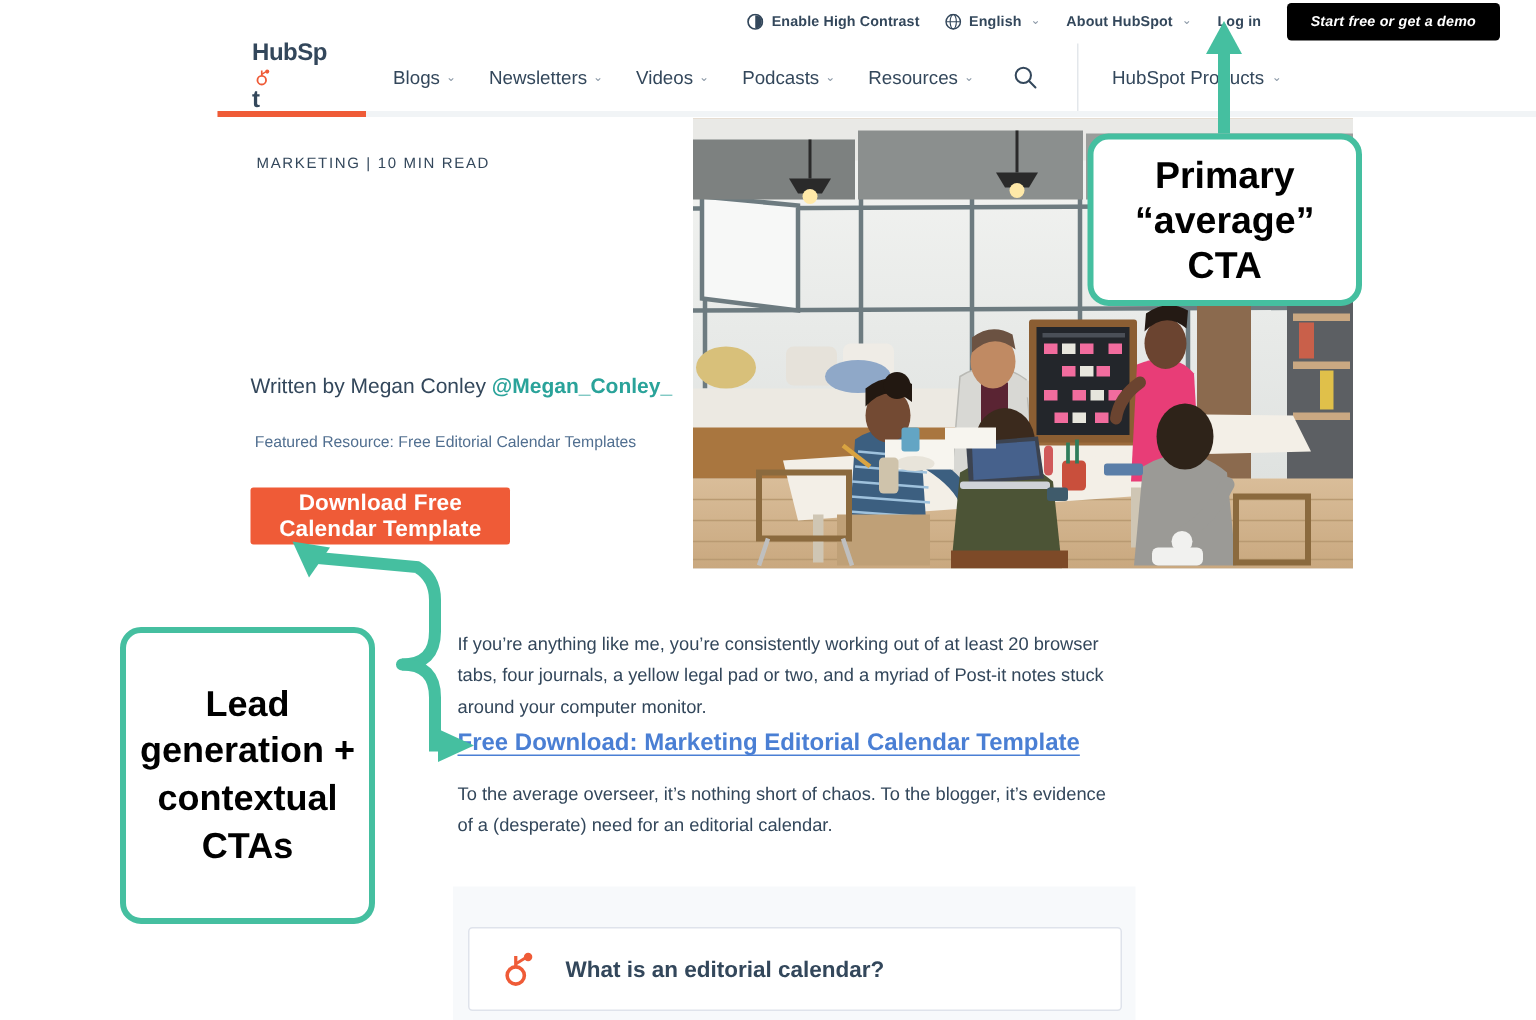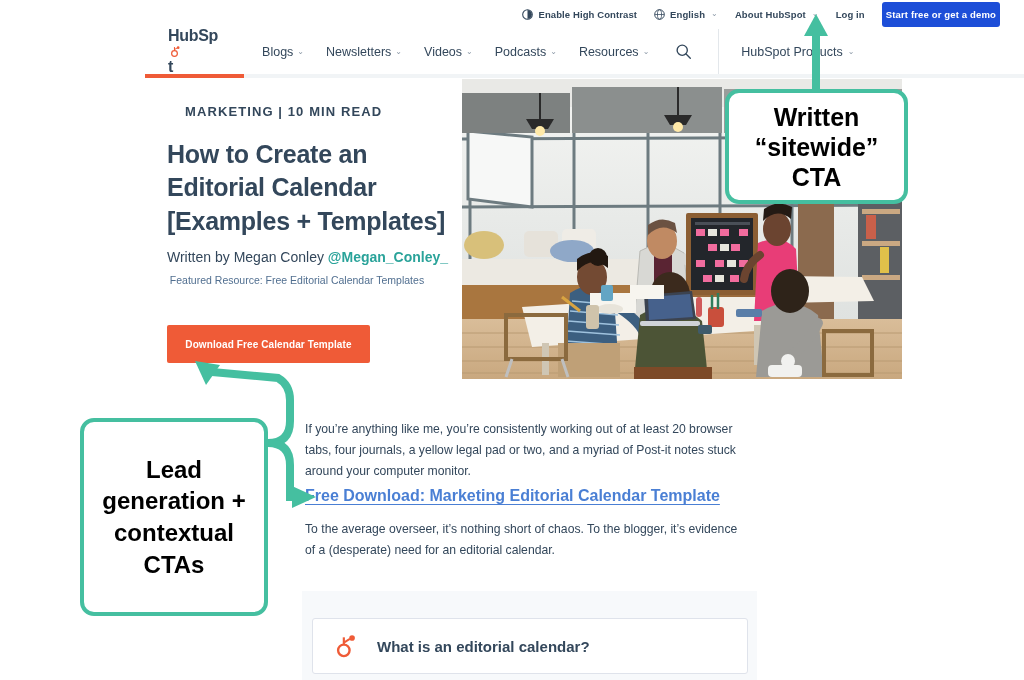--- a/index.html
+++ b/index.html
@@ -21,23 +21,23 @@
     gap: 17px; padding-right: 24px; background: #fff;
   }
   .util-item {
     display: flex; align-items: flex-start; gap: 5px;
     font-size: 9.5px; font-weight: bold; color: #33475b;
     letter-spacing: .1px; white-space: nowrap; cursor: pointer;
   }
   .util-item .caret { font-size: 8px; color: #8d9aa8; font-weight: normal; margin-left: 1px; }
   .ic { display: inline-block; line-height: 0; }
   .cta-top {
-    background: #1d4ed8; color: #fff; font-size: 9.5px; font-weight: bold;
-    padding: 7px 4px; border-radius: 3px; border: none; cursor: pointer;
-    letter-spacing: .15px; white-space: nowrap; font-family: inherit;
+    background: #000000; color: #fff; font-size: 9.5px; font-weight: bold;
+    padding: 7px 16px; border-radius: 3px; border: none; cursor: pointer;
+    letter-spacing: .15px; white-space: nowrap; font-family: inherit; font-style: italic;
   }
 
   
   .mainnav {
     position: absolute; left: 0; top: 29px; width: 879px; height: 45px;
     display: flex; align-items: center; background: #fff;
   }
   .logo { margin-left: 22px; display: flex; align-items: baseline; gap: 0px; cursor: pointer; flex-direction: column; }
   .logo-text { font-size: 16px; font-weight: bold; color: #33475b; letter-spacing: -.3px; }
   .navlinks { display: flex; align-items: center; gap: 22px; margin-left: 45px; }
@@ -55,42 +55,42 @@
   .nav-products .caret { font-size: 8px; color: #8d9aa8; }
 
   
   .progress-track {
     position: absolute; left: 0; top: 74px; width: 879px; height: 4px; background: #f1f4f6;
   }
   .progress-fill { height: 4px; background: #ef5b37; width: 99px; }
 
   
   .kicker {
-    position: absolute; left: 40px; top: 104px;
-    font-size: 13px; font-weight: bold; color: #33475b; letter-spacing: 1.1px;
+    position: absolute; left: 26px; top: 104px;
+    font-size: 10px; font-weight: normal; color: #33475b; letter-spacing: 1.1px;
   }
   .headline {
     position: absolute; left: 22px; top: 138px; width: 300px;
     font-size: 25px; line-height: 1.33; font-weight: bold; color: #33475b;
     letter-spacing: -.25px;
   }
   .byline {
     position: absolute; left: 22px; top: 249px;
     font-size: 14px; color: #33475b;
   }
   .byline .handle { color: #2aa39a; font-weight: bold; }
 
   .feat-label {
-    position: absolute; left: 22px; top: 272px; width: 260px;
+    position: absolute; left: 22px; top: 287px; width: 260px;
     text-align: center; font-size: 10.5px; line-height: 1.55; color: #516f90;
   }
   .feat-btn {
-    position: absolute; left: 22px; top: 325px; width: 203px; height: 38px;
+    position: absolute; left: 22px; top: 325px; width: 173px; height: 38px;
     background: #ef5b37; color: #fff; border: none; border-radius: 2px;
-    font-family: inherit; font-size: 10px; font-weight: bold; cursor: pointer;
+    font-family: inherit; font-size: 15px; font-weight: bold; cursor: pointer;
     letter-spacing: .1px;
   }
 
   
   .hero {
     position: absolute; left: 317px; top: 79px; width: 440px; height: 300px;
     overflow: hidden; background: #cbb8a0;
   }
   .hero svg { display: block; }
 
@@ -122,21 +122,21 @@
 
   
   .anno-svg { position: absolute; left: 0; top: 0; width: 1024px; height: 680px; pointer-events: none; }
   .anno-box {
     position: absolute; background: #fff; border: 4px solid #45bfa0;
     border-radius: 14px; display: flex; align-items: center; justify-content: center;
     text-align: center; font-weight: bold; color: #000;
     font-family: "Liberation Sans", sans-serif;
   }
   #anno-cta { left: 725px; top: 89px; width: 183px; height: 115px; font-size: 25px; line-height: 1.2; }
-  #anno-lead { left: 80px; top: 418px; width: 188px; height: 198px; font-size: 24px; line-height: 1.32; }
+  #anno-lead { left: 80px; top: 418px; width: 170px; height: 198px; font-size: 24px; line-height: 1.32; }
 </style>
 </head>
 <body>
 
 <div id="page">
 
   <div class="site">
 
     <div class="utilbar">
 
@@ -227,21 +227,20 @@
         <span>HubSpot Products</span>
         <span class="caret">⌄</span>
       </div>
     </div>
 
     <div class="progress-track">
       <div class="progress-fill"></div>
     </div>
 
     <div class="kicker">MARKETING | 10 MIN READ</div>
-    <h1 class="headline">How to Create an Editorial Calendar [Examples + Templates]</h1>
 
     <div class="byline">
       <span>Written by Megan Conley </span><span class="handle">@Megan_Conley_</span>
     </div>
 
     <div class="feat-label">Featured Resource: Free Editorial Calendar Templates</div>
     <button class="feat-btn">Download Free Calendar Template</button>
 
     <div class="hero">
       <svg width="440" height="300" viewBox="0 0 440 300">
@@ -458,16 +457,16 @@
       <path d="M268 443 q22 0 22 -22 L290 400 Q290 385 278 378 L212 372" stroke="#45bfa0" stroke-width="8" fill="none" stroke-linecap="round"></path>
       <polygon points="195,361 206,385 220,365" fill="#45bfa0"></polygon>
     </g>
 
     <g>
       <path d="M268 443 q22 0 22 22 L290 497 L296 497" stroke="#45bfa0" stroke-width="8" fill="none"></path>
       <polygon points="316,497 292,486 292,508" fill="#45bfa0"></polygon>
     </g>
   </svg>
 
-  <div class="anno-box" id="anno-cta">Written “sitewide” CTA</div>
+  <div class="anno-box" id="anno-cta">Primary “average” CTA</div>
   <div class="anno-box" id="anno-lead">Lead generation + contextual CTAs</div>
 
 </div>
 
 </body></html>

